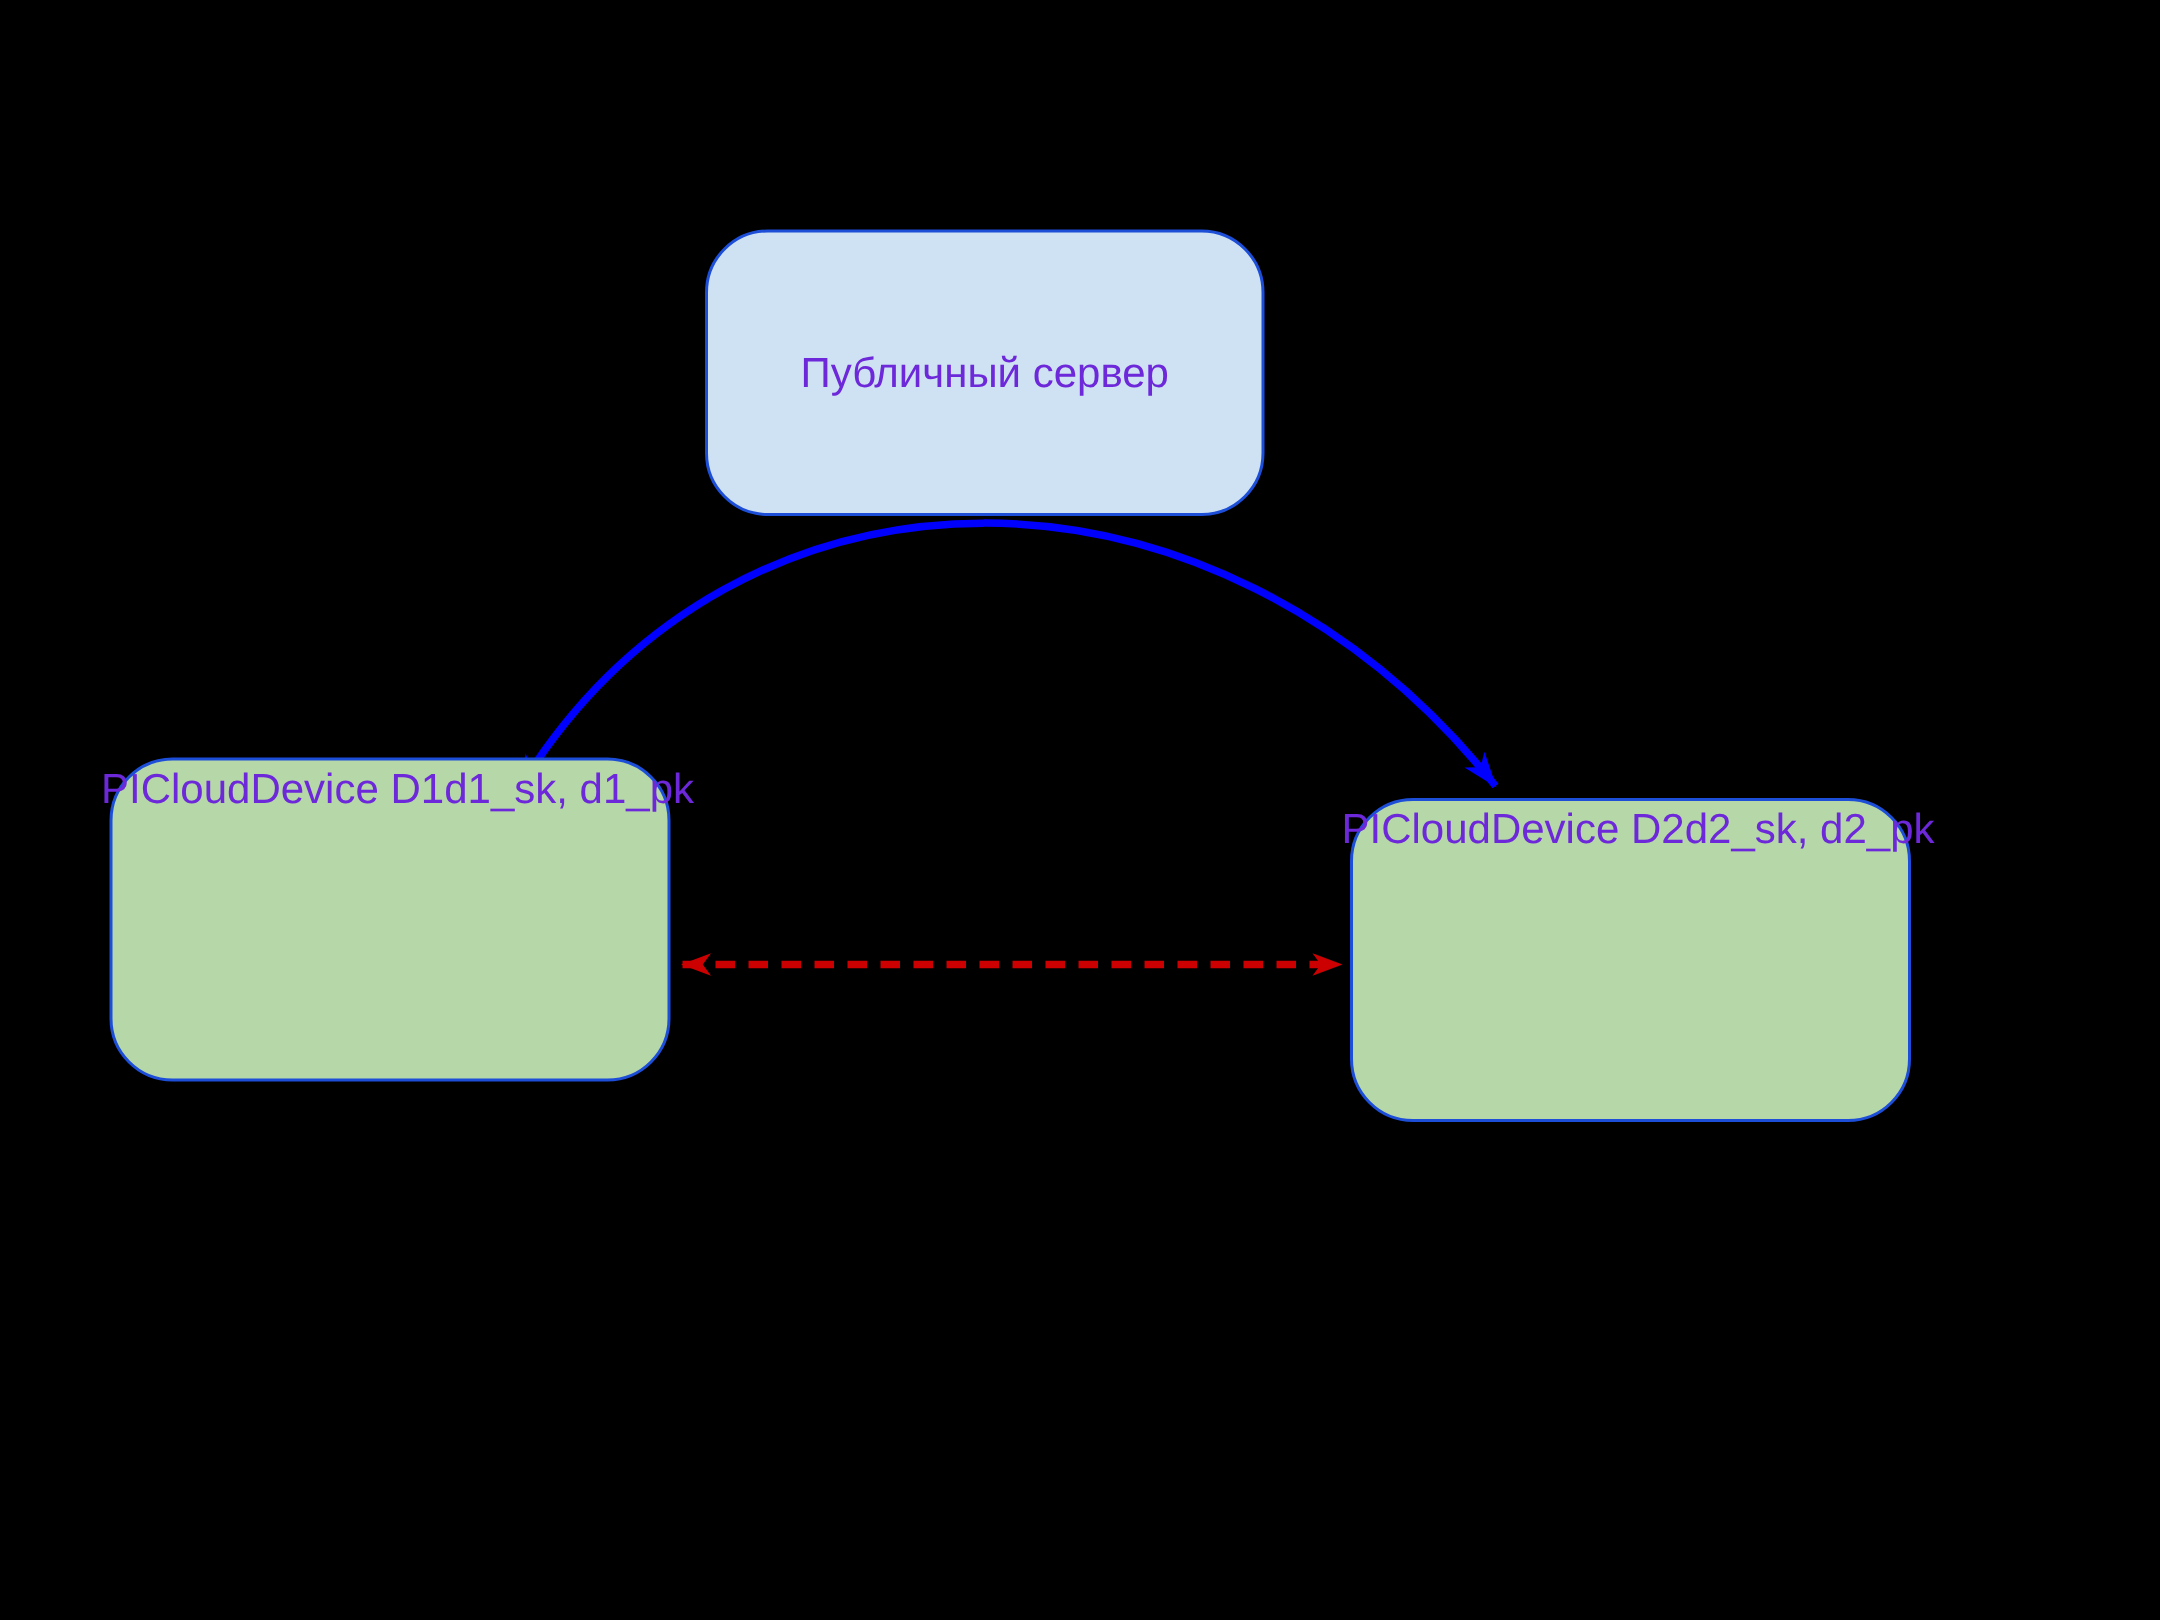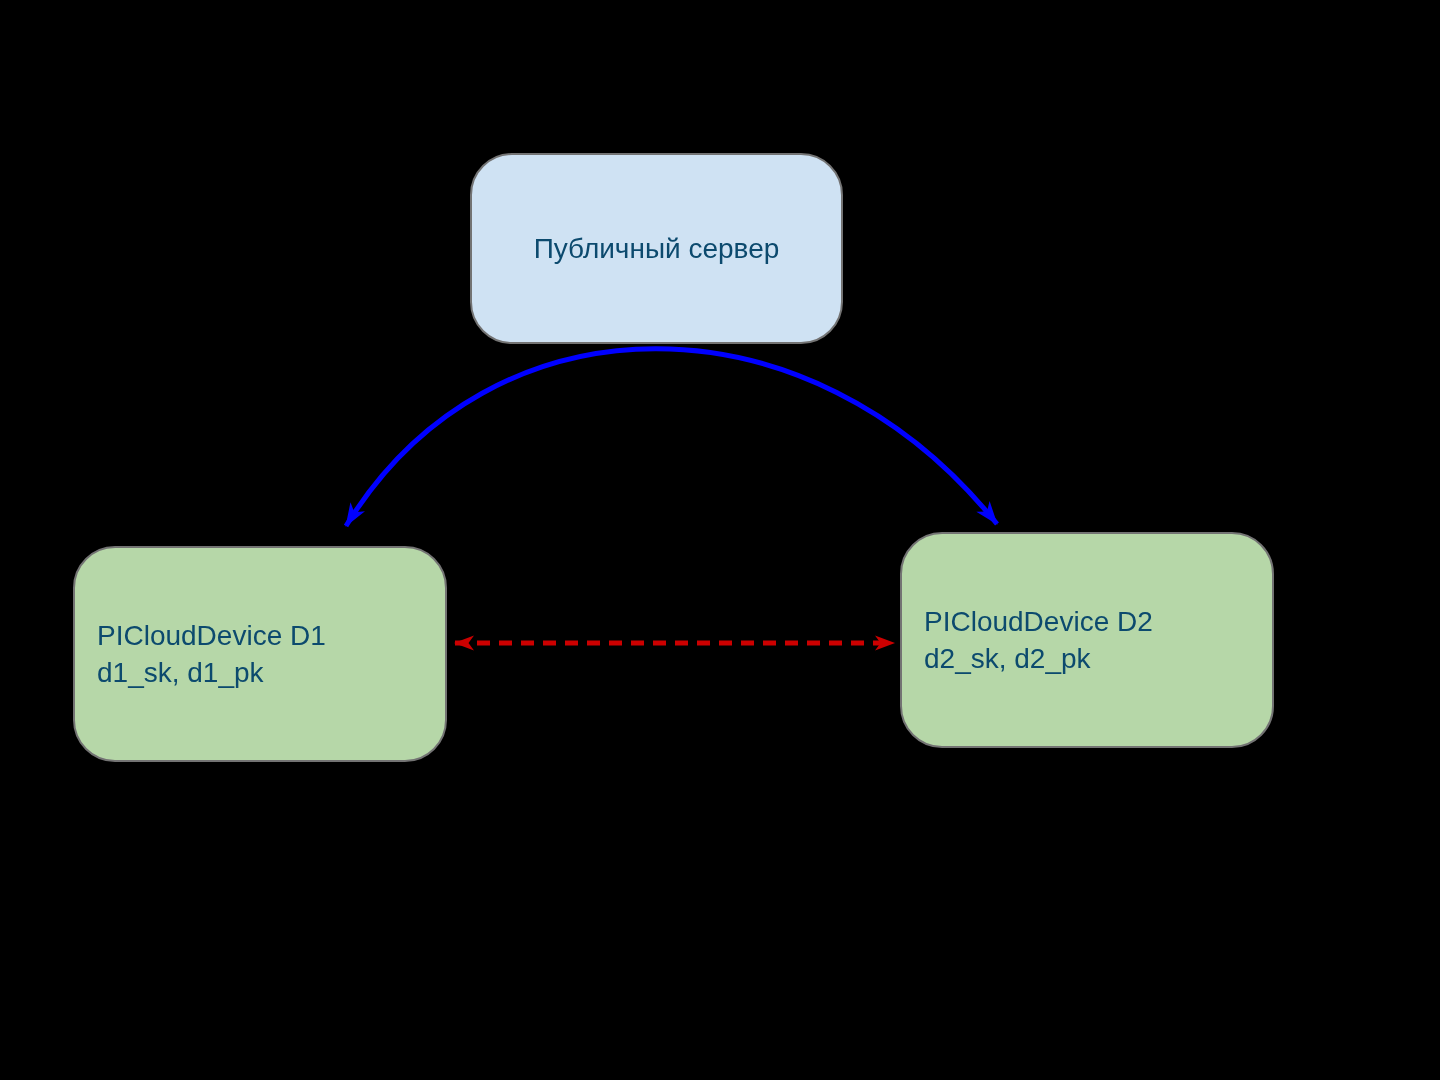--- a/index.html
+++ b/index.html
@@ -19,26 +19,25 @@
     position: absolute;
     left: 0;
     top: 0;
     width: 1440px;
     height: 1080px;
   }
   .node {
     position: absolute;
     box-sizing: border-box;
     border-radius: 42px;
-    border: 2px solid #737373;
-    color: #0c4a6e;
+    border: 2px solid #1d4ed8;
+    color: #6d28d9;
     font-size: 28px;
     line-height: 37px;
     display: flex;
-    flex-direction: column;
     justify-content: center;
   }
   .node.server {
     left: 470px;
     top: 153px;
     width: 373px;
     height: 191px;
     background: #cfe2f3;
     align-items: center;
     text-align: center;
@@ -47,21 +46,21 @@
     width: 374px;
     height: 216px;
     background: #b6d7a8;
     align-items: flex-start;
     text-align: left;
     padding-left: 22px;
     padding-right: 12px;
   }
   .node.device1 {
     left: 73px;
-    top: 546px;
+    top: 505px;
   }
   .node.device2 {
     left: 900px;
     top: 532px;
     text-align: right;
   }
   .node-line {
     white-space: nowrap;
   }
 </style>

